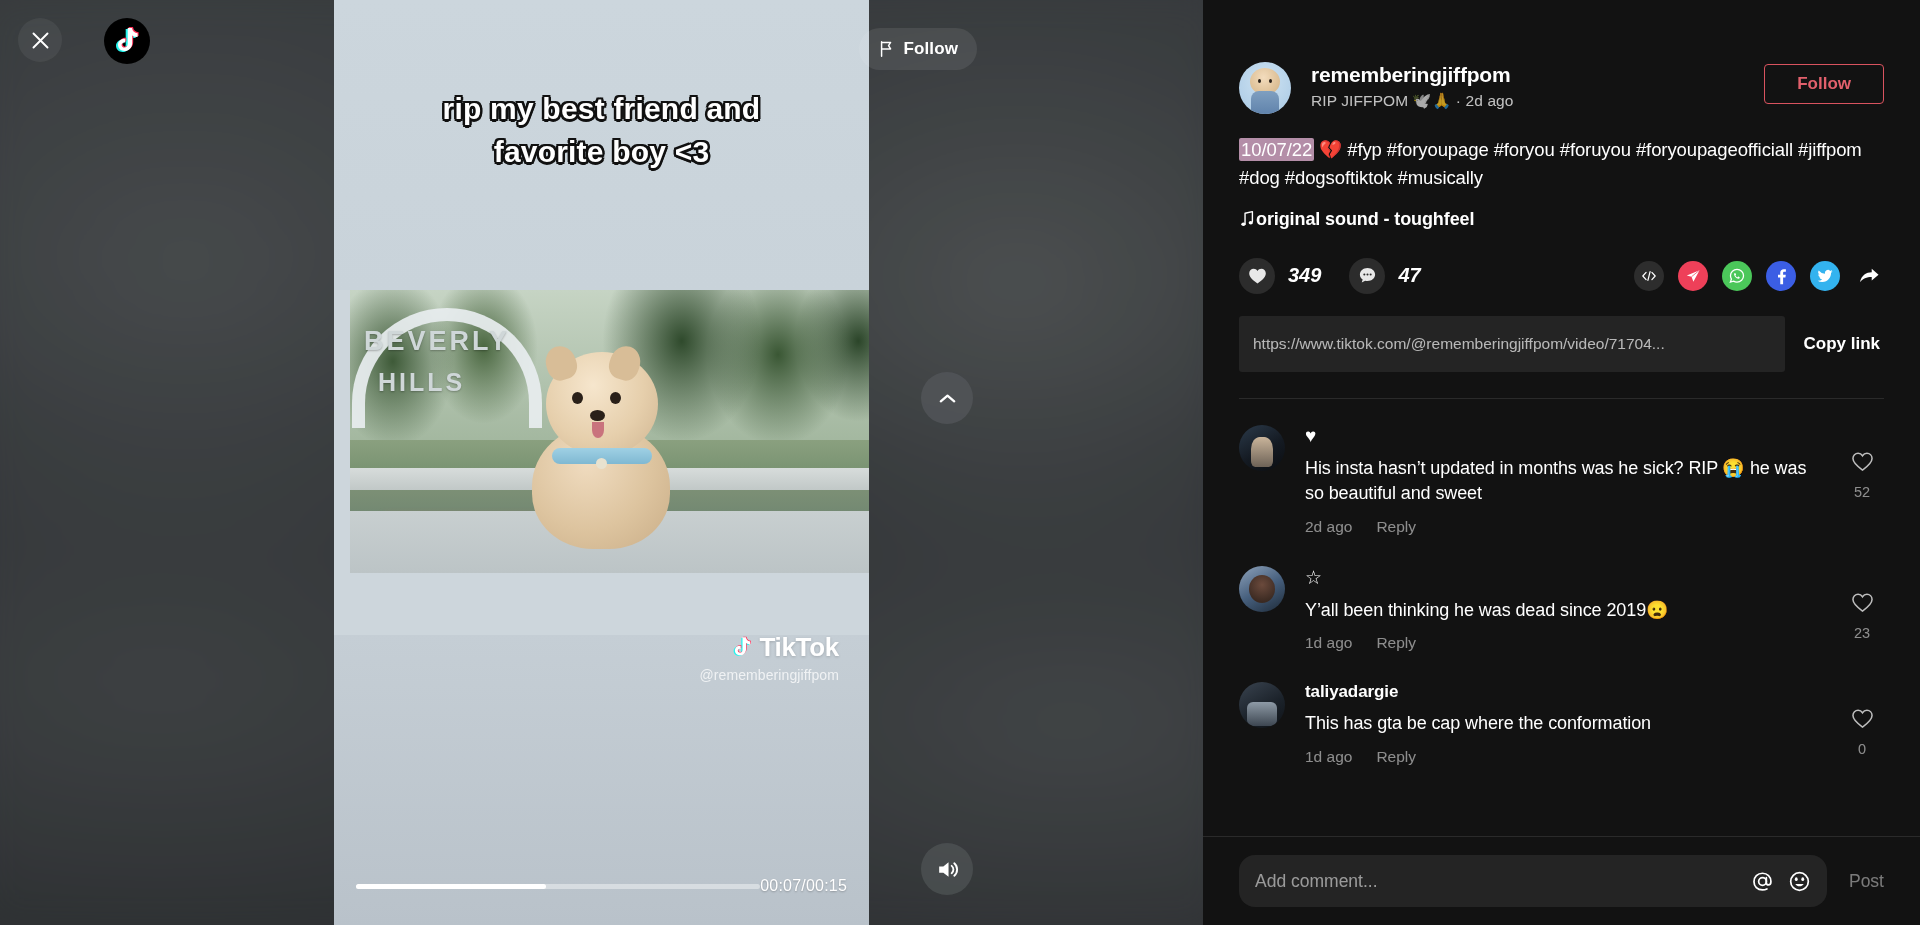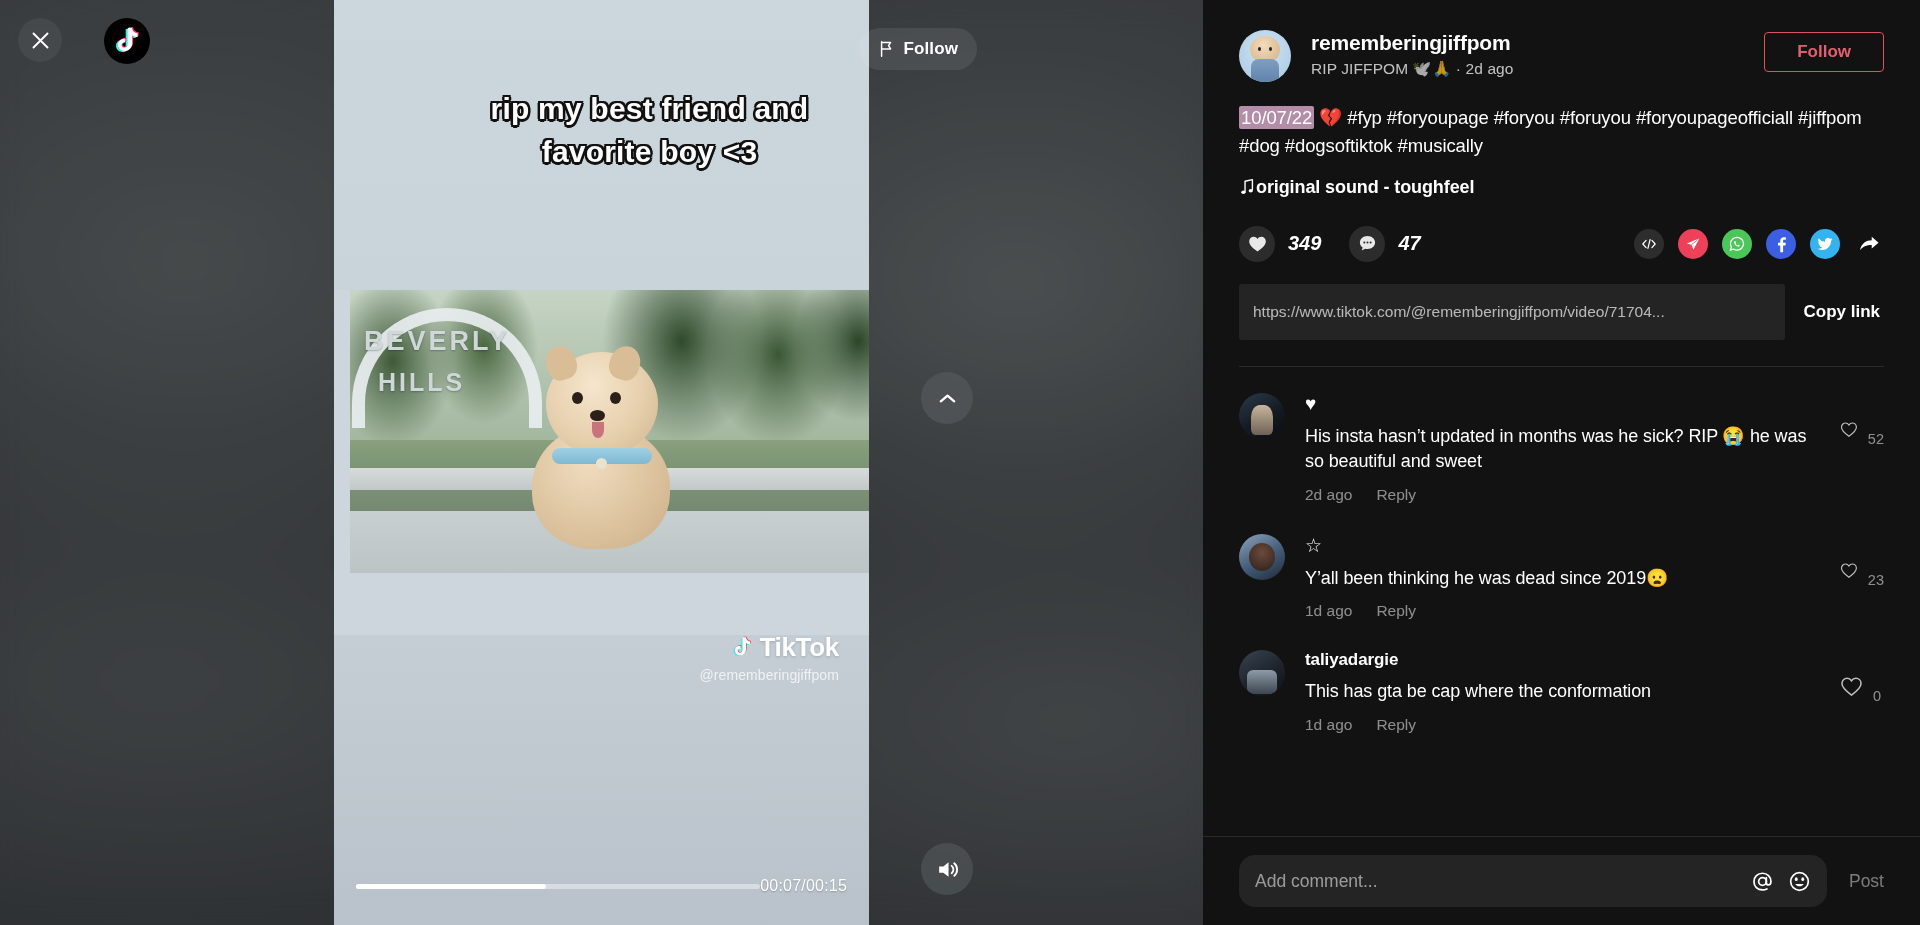--- a/index.html
+++ b/index.html
@@ -156,21 +156,20 @@
   
   .vid-overlay-text {
     position:absolute; left: 0; top: 88px; width: 100%;
     text-align:center; z-index: 5;
     font-family:"Liberation Sans", sans-serif;
     font-weight: 700; font-size: 30px; line-height: 1.42;
     color:#fff; letter-spacing: .2px;
     text-shadow:
       -2px -2px 0 #111, 2px -2px 0 #111, -2px 2px 0 #111, 2px 2px 0 #111,
       0 -2.5px 0 #111, 0 2.5px 0 #111, -2.5px 0 0 #111, 2.5px 0 0 #111;
-    margin-left: 48px;
   }
   
   .watermark {
     position:absolute; right: 30px; bottom: 242px; z-index: 6; text-align:right;
   }
   .wm-row { display:flex; align-items:center; justify-content:flex-end; gap:6px; }
   .wm-text { color:#fff; font-size: 26px; font-weight: 700; letter-spacing:-.3px;
     text-shadow: 0 1px 3px rgba(0,0,0,.18); }
   .wm-handle { color: rgba(255,255,255,.74); font-size: 14px; margin-top: 4px;
     letter-spacing: .1px; }
@@ -202,21 +201,21 @@
   }
   .btn-up { right: 230px; top: 372px; }
   .btn-vol { right: 230px; bottom: 30px; background: rgba(84,88,91,0.62); }
 
   
   .panel {
     width: 717px; height: 925px; flex: 0 0 717px;
     background:#121212; display:flex; flex-direction:column;
   }
   .panel-head { padding: 30px 36px 0 36px; }
-  .author-row { display:flex; align-items:flex-start; }
+  .author-row { display:flex; align-items:flex-start;margin-top:32px; }
   .avatar {
     width: 52px; height: 52px; border-radius:50%; flex:0 0 52px;
     background: radial-gradient(circle at 50% 38%, #cfe3f2 0%, #a7c8e4 100%);
     position:relative; overflow:hidden; cursor:pointer;
   }
   .avatar .pom-head {
     position:absolute; left:11px; top:6px; width:30px; height:27px;
     background: radial-gradient(ellipse at 45% 35%, #f3dcbd 0%, #dcbe94 70%, #c4a377 100%);
     border-radius:50%;
   }
@@ -311,22 +310,22 @@
   .ca3:after { content:""; position:absolute; left:8px; top:20px; width:30px; height:24px;
     background: linear-gradient(180deg,#8e9aa6 0%,#3d4651 100%); border-radius: 6px; }
   .c-main { margin-left: 20px; flex:1; min-width:0; }
   .c-user { color:#fff; font-size: 17px; font-weight:700; cursor:pointer; letter-spacing:-.1px; }
   .c-user.glyph { font-weight: 400; font-size: 19px; }
   .c-text { color:#fff; font-size: 18px; line-height:1.42; margin-top: 9px; letter-spacing:-.1px; }
   .c-meta { display:flex; gap: 24px; margin-top: 11px; }
   .c-meta span { color: rgba(255,255,255,0.52); font-size: 15.5px; }
   .c-meta .reply { cursor:pointer; }
   .c-like {
-    margin-left: 16px; width: 44px; flex:0 0 44px; display:flex; flex-direction:row;
-    align-items:flex-start; padding-top: 26px; gap: 10px;
+    margin-left: 16px; width: 44px; flex:0 0 44px; display:flex; flex-direction:column;
+    align-items:center; padding-top: 26px;
   }
   .c-like-count { color: rgba(255,255,255,0.52); font-size: 14.5px; margin-top: 12px; }
   .c-like-icon { cursor:pointer; }
 
   
   .comment-bar {
     border-top: 1px solid rgba(255,255,255,0.10);
     padding: 18px 36px; display:flex; align-items:center; background:#121212;
   }
   .input-wrap {

